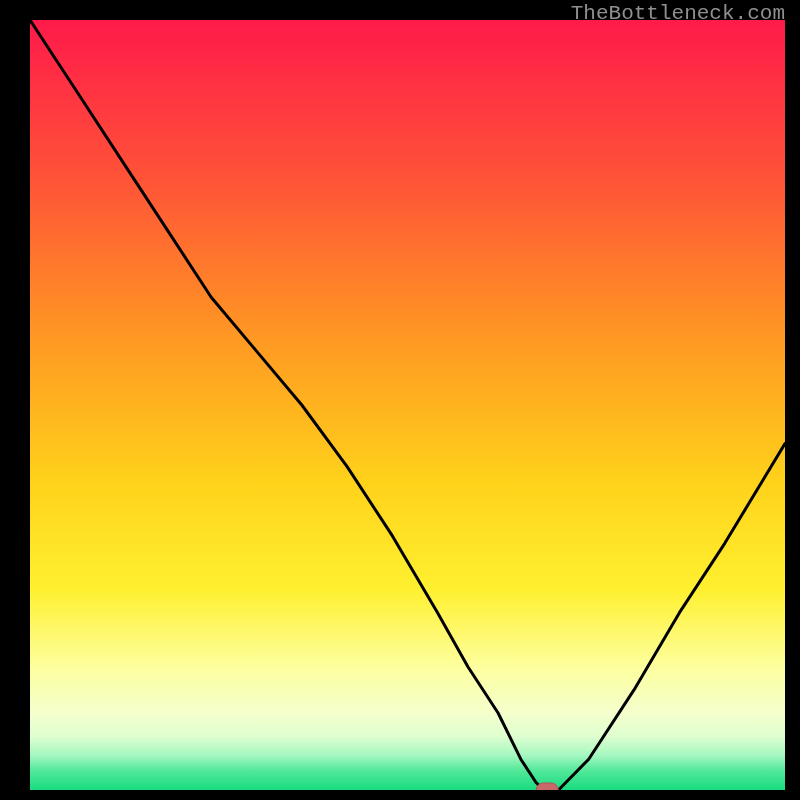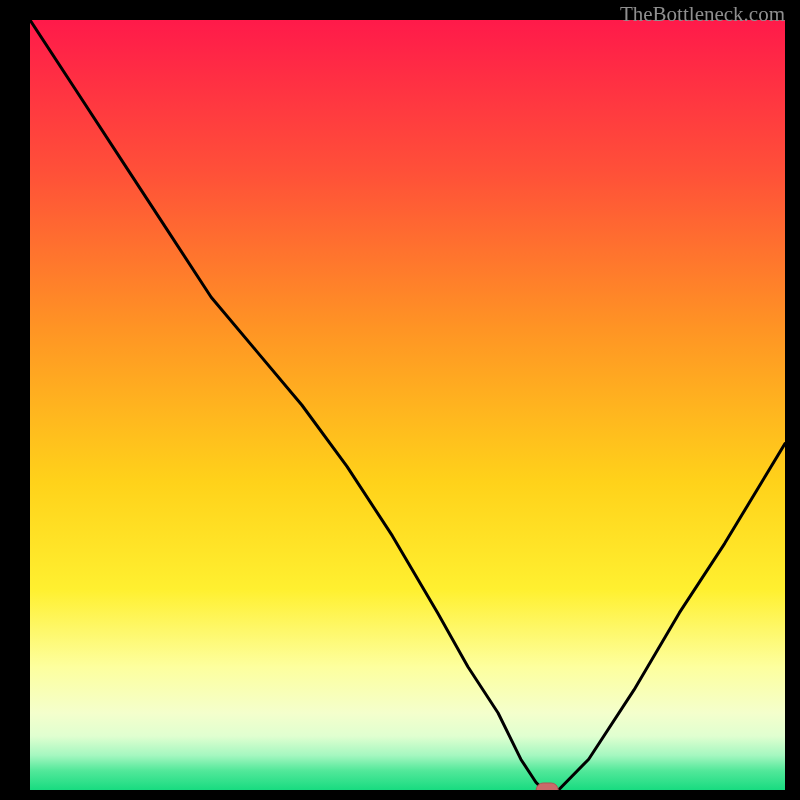--- a/index.html
+++ b/index.html
@@ -25,21 +25,21 @@
     top: 20px;
     width: 755px;
     height: 770px;
     overflow: hidden;
   }
   .attribution {
     position: absolute;
     top: 2px;
     right: 15px;
     color: #8f8f8f;
-    font-family: Liberation Serif, serif;
+    font-family: Liberation Mono, monospace;
     font-size: 21px;
     letter-spacing: 0px;
   }
   svg { display: block; }
 </style>
 </head>
 <body>
 
 <div class="frame">
   <div class="plot-area">

